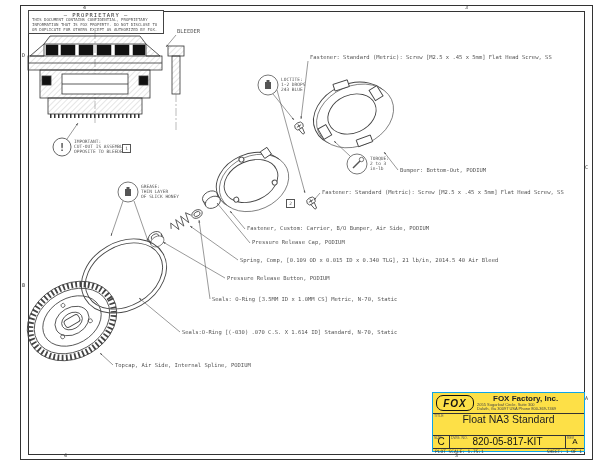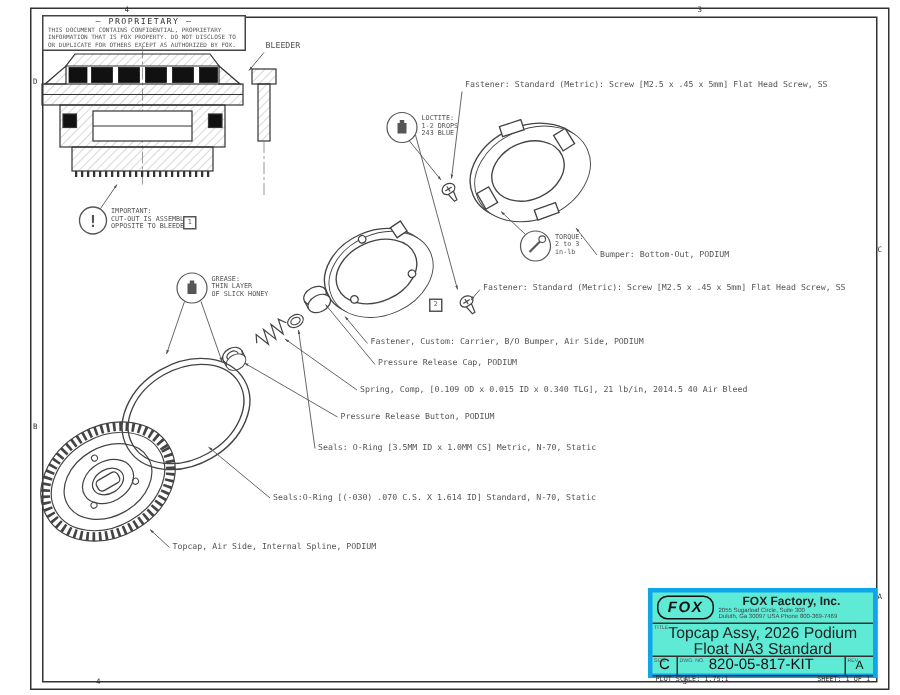--- a/index.html
+++ b/index.html
@@ -9,22 +9,22 @@
   .co{position:absolute;font-size:5.5px;line-height:6px;color:#555;white-space:nowrap;letter-spacing:0;}
   .note{position:absolute;font-size:4.5px;line-height:5px;color:#555;white-space:nowrap;}
   .zl{position:absolute;font-size:5px;color:#333;line-height:5px;}
   .flagbox{position:absolute;width:7px;height:7px;border:0.8px solid #555;font-size:4.5px;
            line-height:7px;text-align:center;color:#555;background:#fff;}
   .prop{position:absolute;left:28px;top:10px;width:128px;border:1px solid #444;background:#fff;
         padding:1px 3px;}
   .prop .ph{font-size:5.5px;text-align:center;color:#333;letter-spacing:1px;}
   .prop .pl{font-size:4px;line-height:4.8px;color:#555;white-space:nowrap;}
   
-  #tb{position:absolute;left:432px;top:392px;width:153px;height:60px;border:3px solid #0ea5e9;
-      box-sizing:border-box;background:#5eead4;font-family:"Liberation Sans",sans-serif;color:#111;}
+  #tb{position:absolute;left:432px;top:392px;width:153px;height:60px;border:1px solid #0ea5e9;
+      box-sizing:border-box;background:#fde047;font-family:"Liberation Sans",sans-serif;color:#111;}
   #tb .r1{height:20px;border-bottom:1px solid #333;display:flex;align-items:center;}
   #tb .logo{width:36px;height:14px;margin-left:3px;border:1.6px solid #111;border-radius:7px;
             display:flex;align-items:center;justify-content:center;font-weight:bold;
             font-style:italic;font-size:10px;letter-spacing:1px;color:#111;}
   #tb .cinfo{flex:1;padding-left:3px;}
   #tb .cname{font-size:8px;font-weight:bold;line-height:8px;color:#222;padding-left:16px;}
   #tb .addr{font-size:4px;line-height:4.5px;color:#444;white-space:nowrap;}
   #tb .r2{height:21px;border-bottom:1px solid #333;position:relative;text-align:center;}
   #tb .celllab{position:absolute;left:1px;top:0;font-size:3.5px;color:#555;}
   #tb .t1,#tb .t2{font-size:10.5px;line-height:10.5px;color:#222;}
@@ -257,21 +257,20 @@
     <div class="r1">
       <div class="logo">FOX</div>
       <div class="cinfo">
         <div class="cname">FOX Factory, Inc.</div>
         <div class="addr">2055 Sugarloaf Circle, Suite 300</div>
         <div class="addr">Duluth, Ga 30097 USA Phone 800-369-7469</div>
       </div>
     </div>
     <div class="r2">
       <div class="celllab">TITLE</div>
-      <div class="t1">Topcap Assy, 2026 Podium</div>
       <div class="t2">Float NA3 Standard</div>
     </div>
     <div class="r3">
       <div class="c-size">
         <div class="celllab">SIZE</div>
         <div class="bigval">C</div>
       </div>
       <div class="c-dwg">
         <div class="celllab">DWG. NO.</div>
         <div class="bigval">820-05-817-KIT</div>

